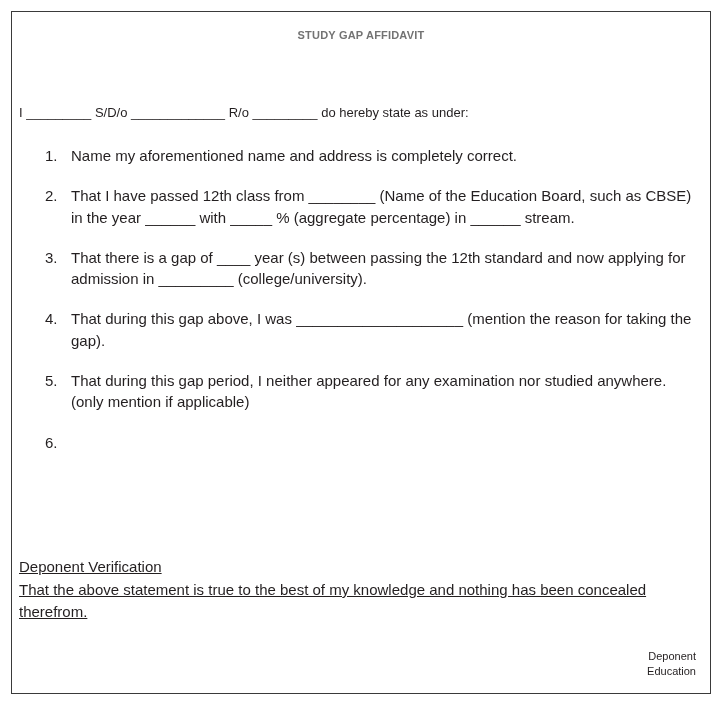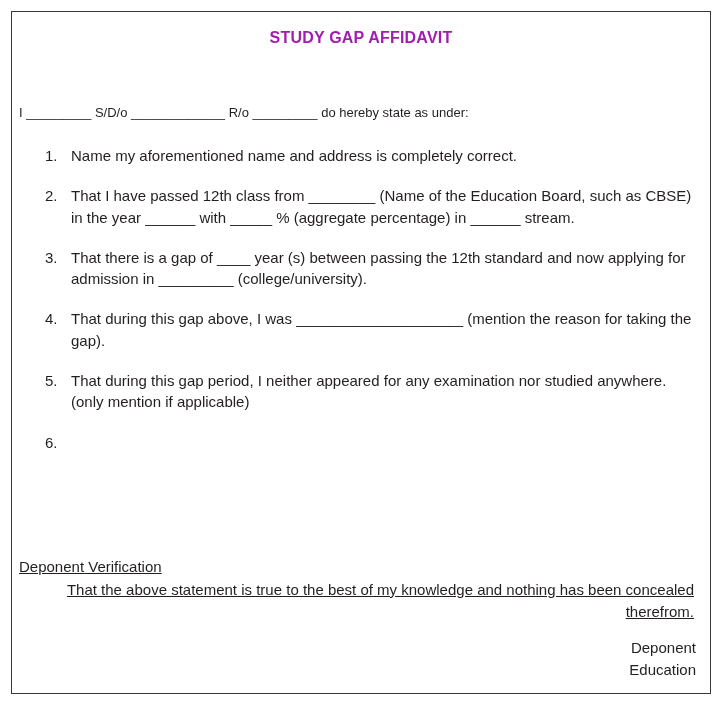--- a/index.html
+++ b/index.html
@@ -22,24 +22,24 @@
     width: 700px;
     height: 683px;
     box-sizing: border-box;
     border: 1.5px solid #3a3a3a;
     background: #ffffff;
   }
 
   .doc-title {
     text-align: center;
     font-weight: bold;
-    font-size: 16px;
+    font-size: 11px;
     letter-spacing: 0.2px;
     margin: 17px 0 0 0;
-    color: #a21caf;
+    color: #737373;
   }
 
   .intro {
     margin: 0;
     padding: 0 10px 0 7px;
     font-size: 13px;
     line-height: 1.45;
     position: absolute;
     top: 92px;
     left: 0;
@@ -82,29 +82,28 @@
     line-height: 1.45;
     text-decoration: underline;
   }
   .verification-heading {
     text-decoration: underline;
     margin: 0 0 1px 0;
     display: inline-block;
   }
   .verification-body {
     margin: 0;
-    text-align: right;
   }
 
   .signature-block {
     position: absolute;
     right: 14px;
     bottom: 13px;
     text-align: right;
-    font-size: 15px;
+    font-size: 11px;
     line-height: 1.42;
   }
   .signature-line {
     display: block;
   }
 </style>
 </head>
 <body>
 
 <div class="page">

